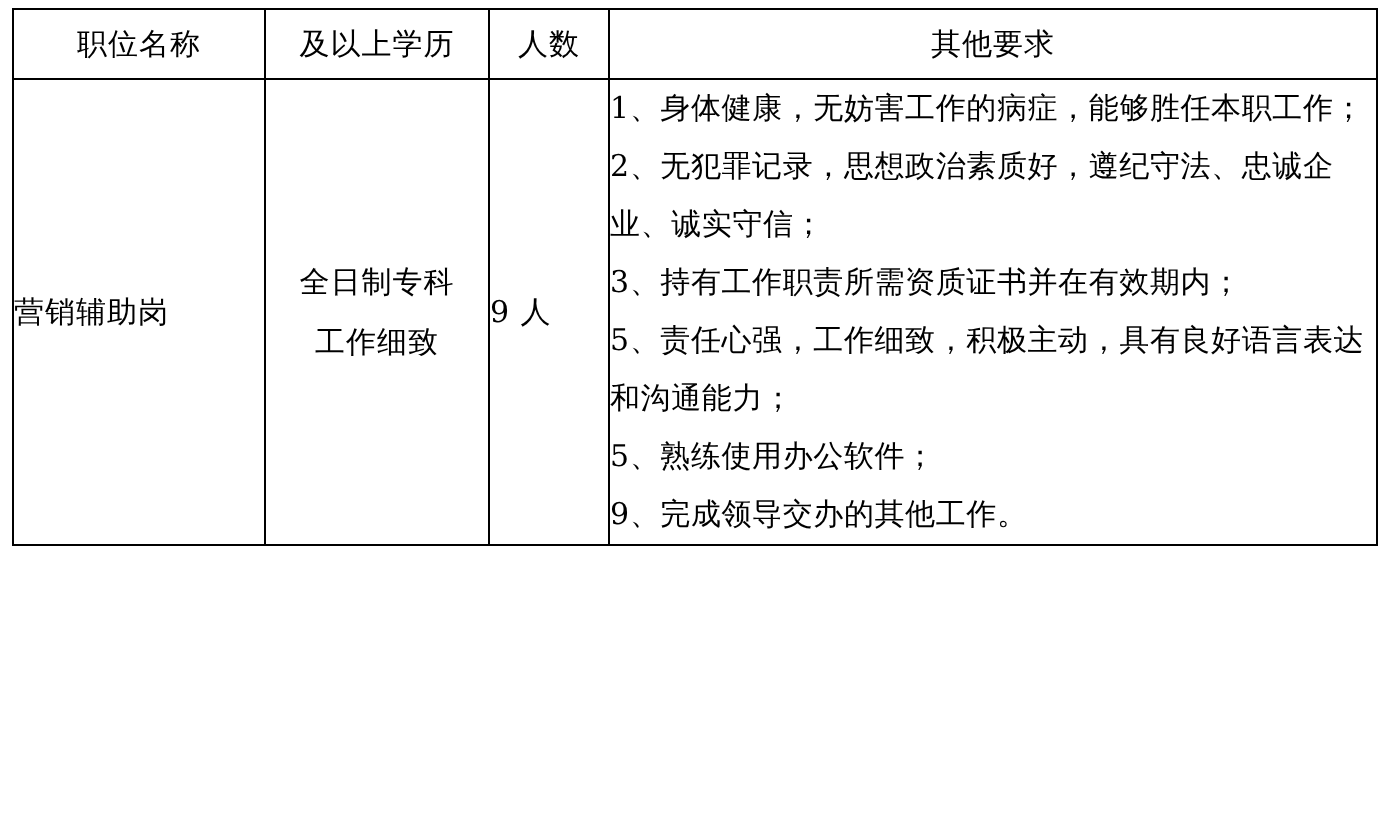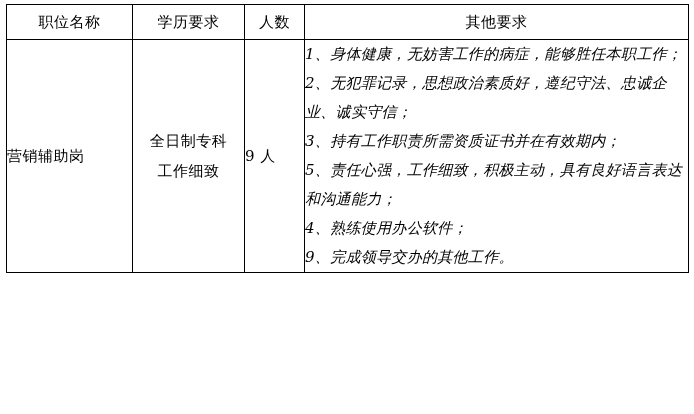--- a/index.html
+++ b/index.html
@@ -59,21 +59,20 @@
     padding: 0 8px;
     margin-left: 24px;
   }
   td.other-cell {
     text-align: left;
     font-size: 15px;
     line-height: 29px;
     padding: 8px 10px 8px 12px;
     vertical-align: top;
     letter-spacing: 0.3px;
-    font-style: italic;
   }
   .req-item {
     margin: 0;
     text-indent: 0;
   }
   .edu-line {
     display: block;
     white-space: nowrap;
   }
 </style>
@@ -84,37 +83,37 @@
   <table class="job-table">
     <colgroup>
       <col class="col-title">
       <col class="col-edu">
       <col class="col-count">
       <col class="col-other">
     </colgroup>
     <thead>
       <tr>
         <th>职位名称</th>
-        <th>学历要求</th>
+        <th>及以上学历</th>
         <th>人数</th>
         <th>其他要求</th>
       </tr>
     </thead>
     <tbody>
       <tr>
         <td class="center-cell">营销辅助岗</td>
         <td class="edu-cell">
           <span class="edu-line">全日制专科</span>
           <span class="edu-line">工作细致</span>
         </td>
         <td class="center-cell">9 人</td>
         <td class="other-cell">
           <p class="req-item">1、身体健康，无妨害工作的病症，能够胜任本职工作；</p>
           <p class="req-item">2、无犯罪记录，思想政治素质好，遵纪守法、忠诚企业、诚实守信；</p>
           <p class="req-item">3、持有工作职责所需资质证书并在有效期内；</p>
           <p class="req-item">5、责任心强，工作细致，积极主动，具有良好语言表达和沟通能力；</p>
-          <p class="req-item">4、熟练使用办公软件；</p>
+          <p class="req-item">5、熟练使用办公软件；</p>
           <p class="req-item">9、完成领导交办的其他工作。</p>
         </td>
       </tr>
     </tbody>
   </table>
 </div>
 
 </body></html>

